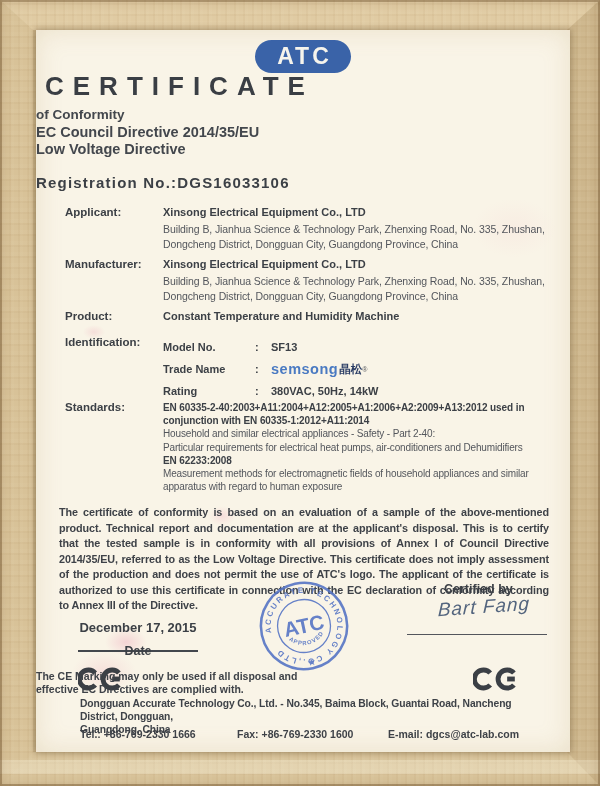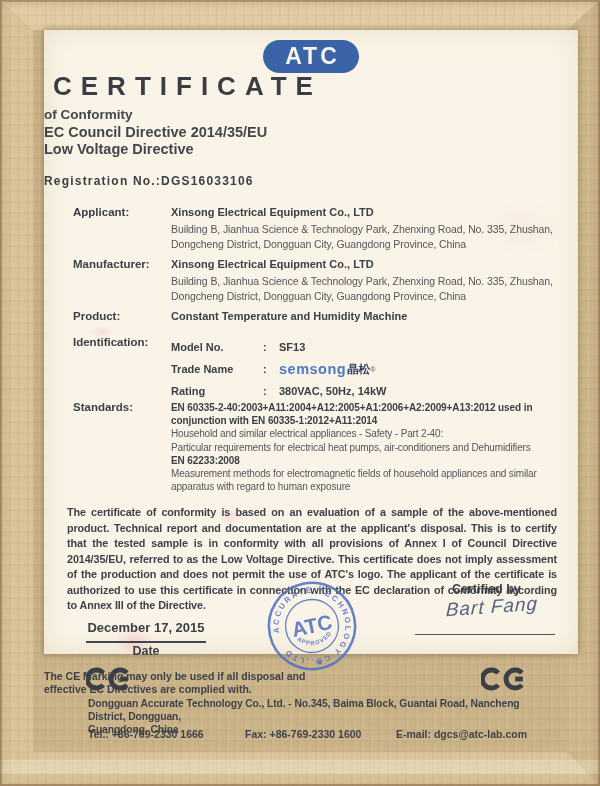--- a/index.html
+++ b/index.html
@@ -11,41 +11,41 @@
     border-left:33px solid #d8c298;
     border-right:33px solid #cdb68c;
     border-bottom:34px solid #d9c49b;}
   .grain{position:absolute;inset:0;pointer-events:none;
     background:
       linear-gradient(rgba(255,250,230,.28),rgba(255,250,230,.28)) 0 760px/600px 14px no-repeat,
       repeating-linear-gradient(90deg, rgba(150,110,60,.05) 0 2px, rgba(255,245,220,.04) 2px 5px, rgba(0,0,0,0) 5px 9px),
       repeating-linear-gradient(0deg, rgba(150,110,60,.05) 0 2px, rgba(255,245,220,.04) 2px 6px, rgba(0,0,0,0) 6px 11px);}
   .edge{position:absolute;inset:0;pointer-events:none;
     box-shadow:inset 0 0 0 2px rgba(105,75,40,.38), inset 0 0 12px rgba(120,85,45,.30);}
-  .paper{position:absolute;left:44px;top:30px;width:534px;height:624px;
+  .paper{position:absolute;left:36px;top:30px;width:534px;height:722px;
     background:
       radial-gradient(ellipse 30px 20px at 90px 612px, rgba(231,120,160,.26), rgba(231,120,160,0) 70%),
       radial-gradient(ellipse 46px 30px at 68px 642px, rgba(231,120,160,.16), rgba(231,120,160,0) 70%),
       radial-gradient(ellipse 20px 14px at 186px 486px, rgba(235,130,170,.20), rgba(235,130,170,0) 70%),
       radial-gradient(ellipse 16px 10px at 58px 302px, rgba(228,110,150,.16), rgba(228,110,150,0) 70%),
       radial-gradient(ellipse 60px 42px at 478px 198px, rgba(240,170,185,.10), rgba(240,170,185,0) 70%),
       #f9f4e7;
     box-shadow:0 0 6px 1px rgba(95,70,38,.45), inset 0 0 26px rgba(185,155,95,.22);
     color:#42464c;font-size:11px;}
   .abs{position:absolute;}
   .ctr{left:0;right:0;text-align:left;}
   .b{font-weight:bold;}
   .logo{top:10px;left:50%;transform:translateX(-50%);width:96px;height:33px;border-radius:17px;
     background:#3a63a8;display:flex;align-items:center;justify-content:center;
     color:#f6f4ec;font-weight:bold;font-size:23px;letter-spacing:3px;text-indent:3px;}
   .title{top:41px;font-weight:bold;font-size:26px;letter-spacing:9px;text-indent:9px;color:#3a3e44;}
   .subtitle{top:77px;font-weight:bold;font-size:13.5px;color:#43474d;}
   .directive1{top:94px;font-weight:bold;font-size:14.5px;color:#43474d;}
   .directive2{top:111px;font-weight:bold;font-size:14.5px;color:#43474d;}
-  .registration{top:144px;font-weight:bold;font-size:12px;letter-spacing:1.2px;color:#3c4046;}
+  .registration{top:144px;font-weight:bold;font-size:15px;letter-spacing:1.2px;color:#3c4046;}
   .row{left:29px;right:14px;display:flex;align-items:flex-start;}
   .flabel{width:98px;flex-shrink:0;font-weight:bold;font-size:11.5px;color:#3c4046;}
   .fvalue{flex:1;}
   .name{font-weight:bold;font-size:11px;margin-bottom:4px;color:#3c4046;}
   .addr{font-size:10.5px;line-height:14.5px;color:#53565c;letter-spacing:-0.1px;}
   .row-applicant{top:176px;} .row-manufacturer{top:228px;}
   .row-product{top:280px;} .row-identification{top:306px;} .row-standards{top:371px;}
   .idrow{display:flex;align-items:center;height:22px;}
   .idname{width:92px;font-weight:bold;font-size:11px;color:#3c4046;}
   .idcolon{width:16px;font-weight:bold;font-size:11px;color:#3c4046;}
@@ -55,21 +55,21 @@
   .reg{font-size:7px;color:#55585e;vertical-align:top;}
   .stline{font-size:10px;line-height:13.2px;white-space:nowrap;color:#53565c;letter-spacing:-0.15px;}
   .stline.b{color:#3c4046;letter-spacing:-0.1px;}
   .paragraph{top:475px;left:23px;right:21px;font-weight:bold;font-size:10.8px;line-height:15.5px;
     text-align:justify;color:#3e4248;letter-spacing:-0.1px;}
   .certified{top:552px;left:408px;font-weight:bold;font-size:12.5px;color:#3c4046;}
   .signature{top:566px;left:383px;width:130px;text-align:center;
     font-style:italic;font-size:19px;color:#54657e;transform:rotate(-4deg) skewX(-6deg);letter-spacing:1px;}
   .signline{top:604px;left:371px;width:140px;border-top:1.5px solid #53565c;}
   .dateblock{top:590px;left:42px;width:120px;text-align:center;font-weight:bold;font-size:13px;
-    color:#3c4046;border-bottom:2px solid #43474d;padding-bottom:6px;}
+    color:#3c4046;border-bottom:2px solid #43474d;padding-bottom:15px;}
   .datelabel{top:614px;left:42px;width:120px;text-align:center;font-weight:bold;font-size:12.5px;color:#3c4046;}
   .stamp{top:549px;left:221px;width:94px;height:94px;transform:rotate(-12deg);opacity:.88;}
   .ce{width:46px;height:36px;}
   .ce-left{top:631px;left:42px;} .ce-right{top:631px;left:437px;}
   .cenote1{top:640px;font-weight:bold;font-size:10.5px;color:#3e4248;}
   .cenote2{top:653px;font-weight:bold;font-size:10.5px;color:#3e4248;}
   .footaddr{top:667px;left:44px;right:24px;font-weight:bold;font-size:10.3px;line-height:13px;
     color:#3e4248;letter-spacing:-0.1px;}
   .tel{top:698px;left:44px;font-weight:bold;font-size:10.5px;color:#3e4248;}
   .fax{top:698px;left:201px;font-weight:bold;font-size:10.5px;color:#3e4248;}

